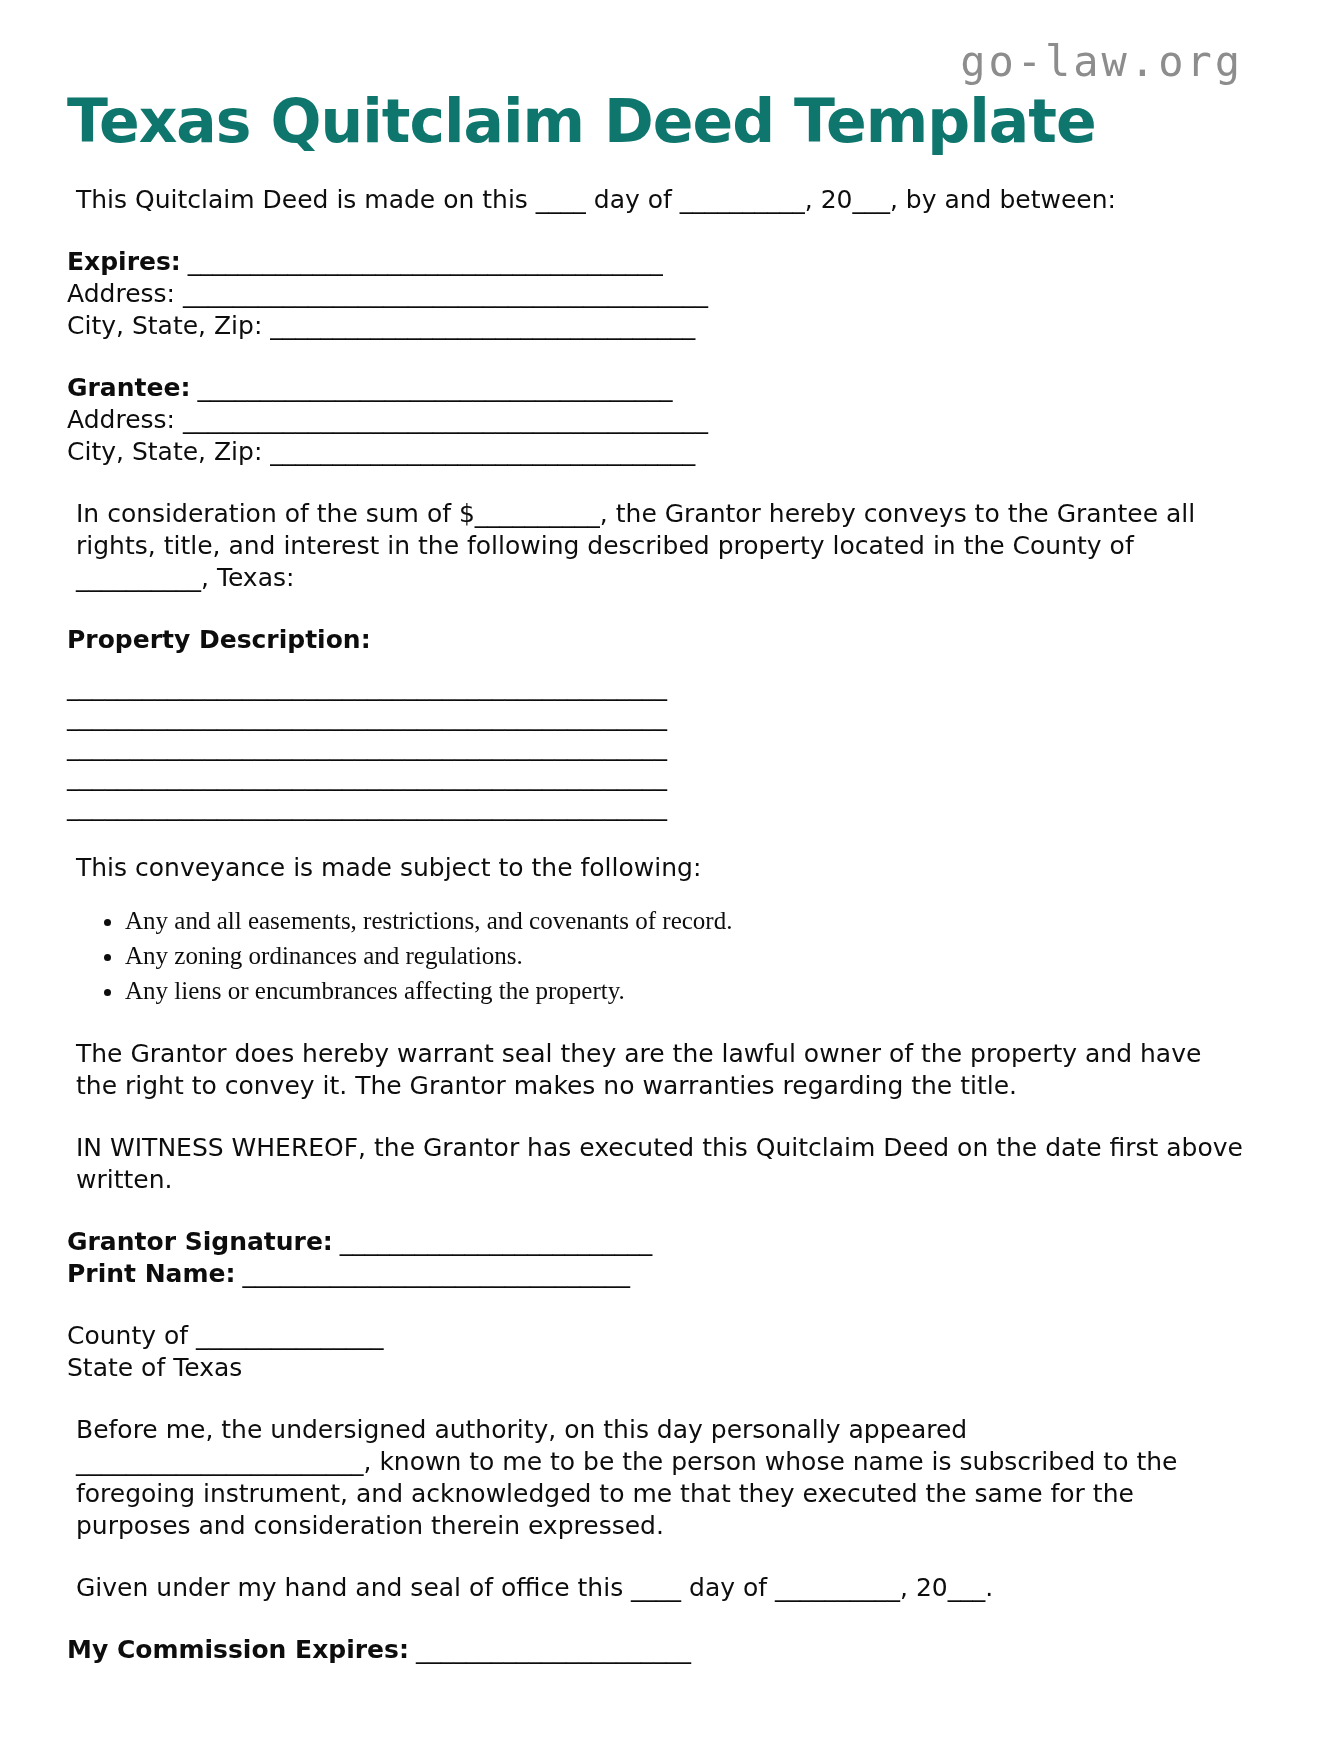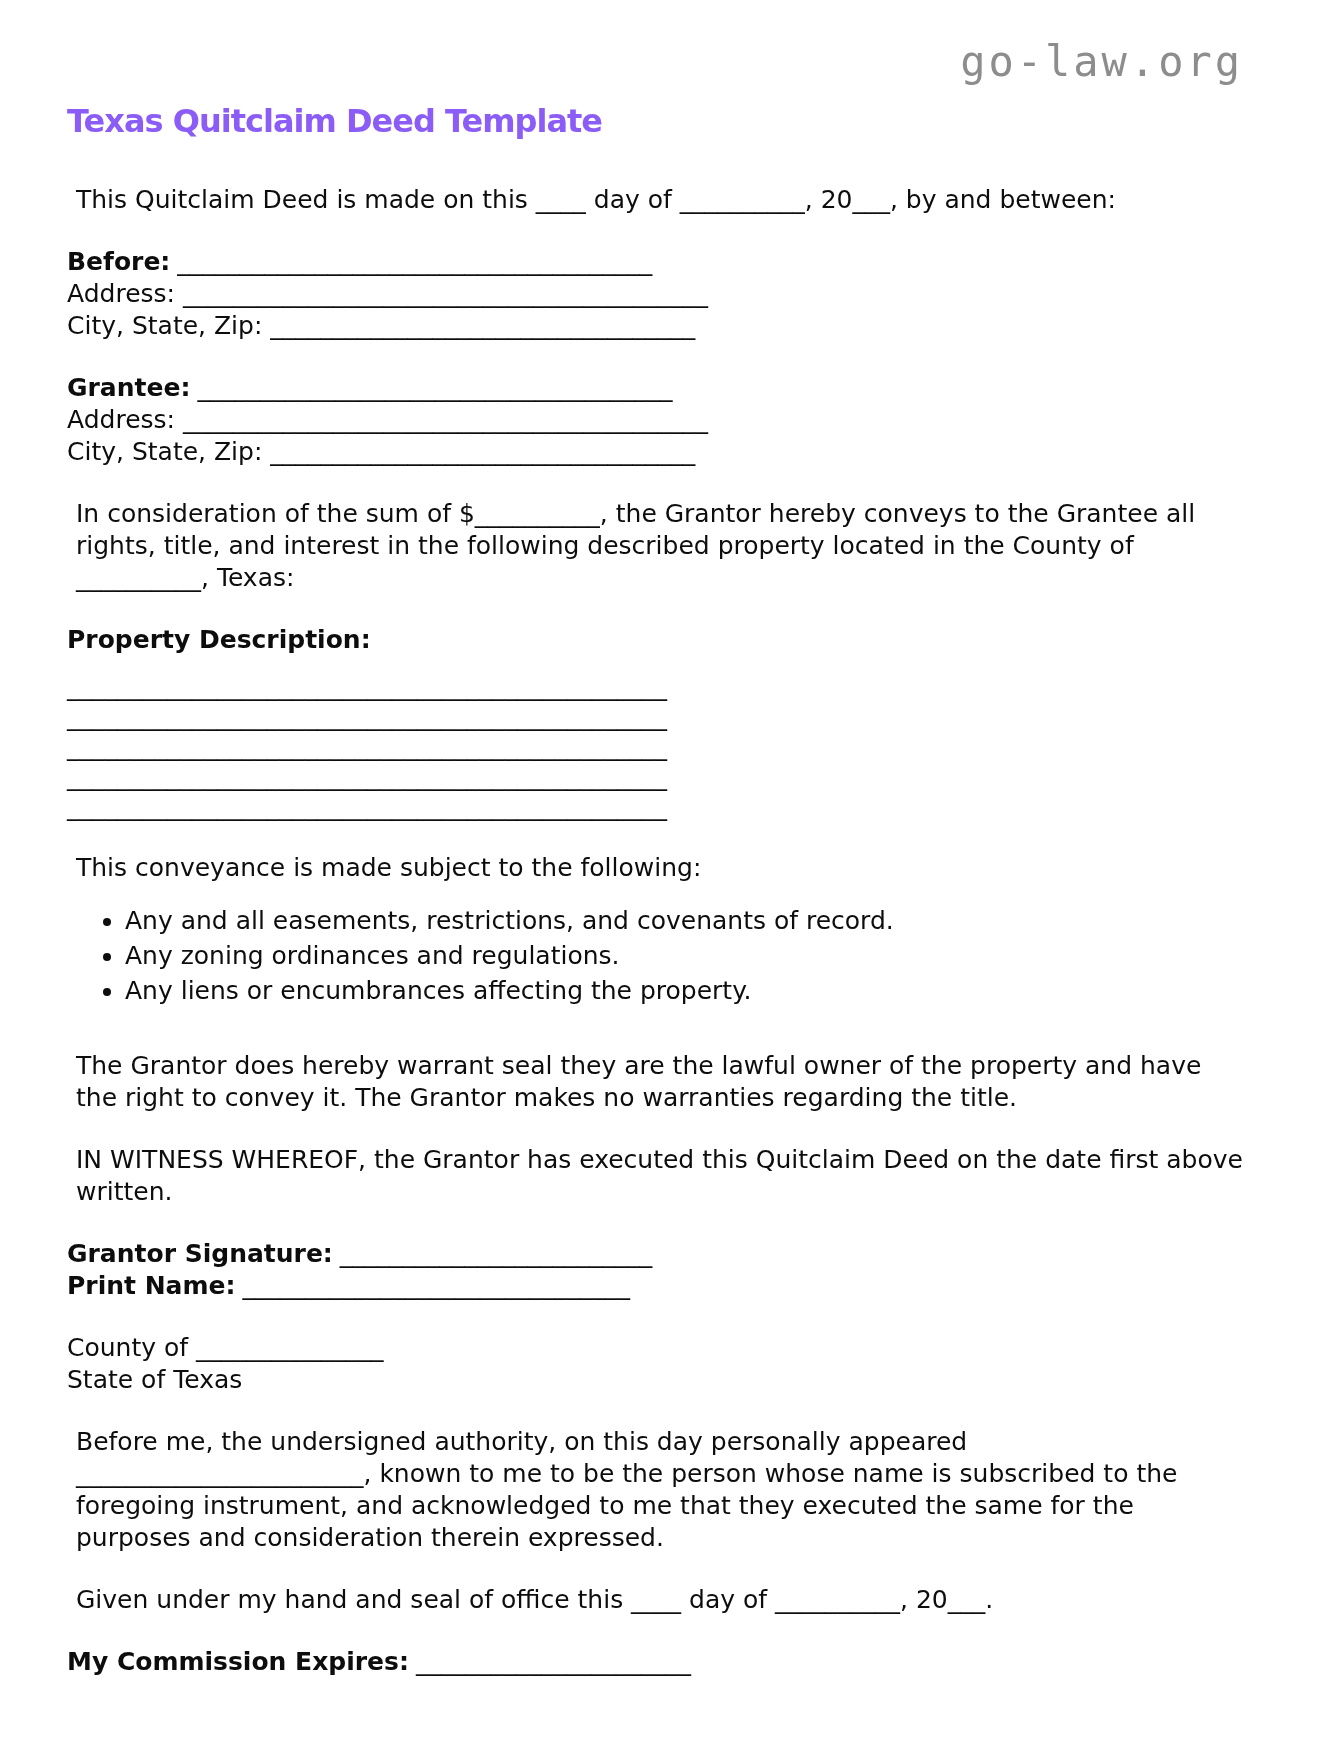--- a/index.html
+++ b/index.html
@@ -17,58 +17,59 @@
   }
   .brand {
     text-align: right;
     font-family: "DejaVu Sans Mono", "Liberation Mono", monospace;
     font-size: 42px;
     line-height: 48px;
     letter-spacing: 3px;
     color: #8d8d8d;
   }
   .title {
-    font-size: 32px;
+    font-size: 60px;
     line-height: 54px;
     font-weight: 700;
     letter-spacing: -1px;
-    color: #8b5cf6;
+    color: #0f766e;
     margin: 8px 0 36px 0;
   }
   p { margin: 0 0 30px 9px; }
   .block { margin: 0 0 30px 0; }
   .row { line-height: 32px; }
   .b { font-weight: 700; }
   .b.lbl { margin-right: 7px; }
   .blank { white-space: nowrap; letter-spacing: 0; text-align: center; }
   .prop-heading { font-weight: 700; margin: 0 0 16px 0; }
   .plines { margin: 0 0 30px 0; }
   .plines .pline { line-height: 30px; white-space: nowrap; }
   ul.bullets {
-    margin: 0 0 44px 0;
+    margin: 0 0 32px 0;
     padding-left: 58px;
     list-style: disc;
+    font-family: Liberation Serif, serif;
   }
   ul.bullets li { margin: 0 0 5px 0; line-height: 30px; }
   .tight { margin-bottom: 0; }
 </style>
 </head>
 <body>
 
 <div class="page">
 
   <div class="brand">go-law.org</div>
 
   <div class="title">Texas Quitclaim Deed Template</div>
 
   <p>This Quitclaim Deed is made on this ____ day of __________, 20___, by and between:</p>
 
   <div class="block">
     <div class="row">
-      <span class="b lbl">Before:</span><span class="blank">______________________________________</span>
+      <span class="b lbl">Expires:</span><span class="blank">______________________________________</span>
     </div>
     <div class="row">
       <span class="lbl">Address:</span> <span class="blank">__________________________________________</span>
     </div>
     <div class="row">
       <span class="lbl">City, State, Zip:</span> <span class="blank">__________________________________</span>
     </div>
   </div>
 
   <div class="block">

